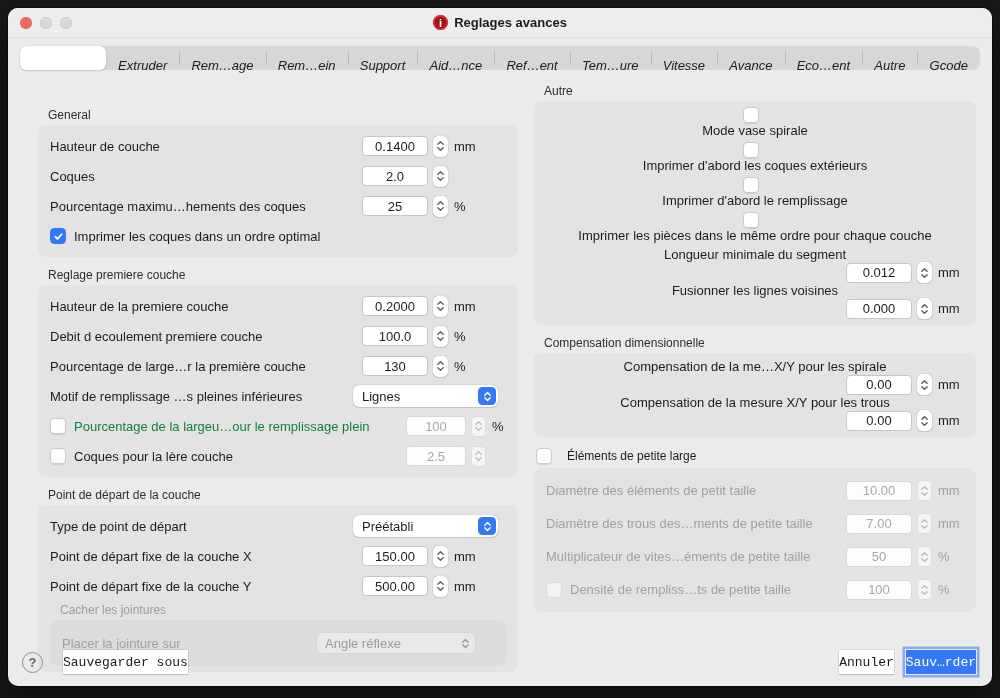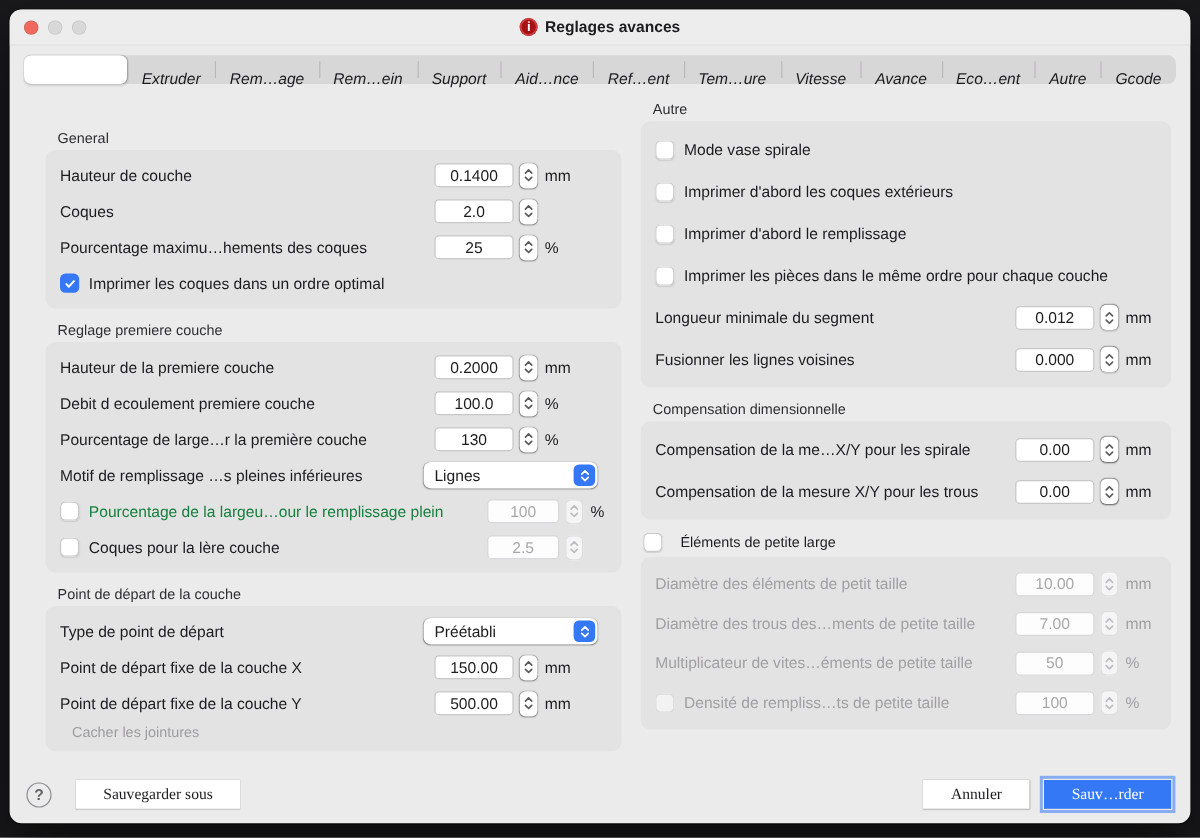--- a/index.html
+++ b/index.html
@@ -39,21 +39,21 @@
   
   .content { display:flex; gap:16px; padding:14px 16px 0 30px; }
   .col-left { flex:0 0 480px;margin-top:24px; }
   .col-right { flex:1; }
   .section { margin-bottom:11px; }
   .sec-title { font-size:12px; color:#2e2e30; margin:0 0 3px 10px; }
   .sec-title-row { display:flex; align-items:center; gap:7px; margin:0 0 4px 2px; font-size:12px; }
   .box { background:#e4e3e4; border-radius:8px; padding:6px 12px; }
 
   .row { display:flex; align-items:center; min-height:30px; }
-  .row.h35 { min-height:35px; }
+  .row.h35 { min-height:35px;flex-direction:column; }
   .row.h33 { min-height:33px; }
   .lbl { font-size:13px; }
   .controls { margin-left:auto; display:flex; align-items:center; }
 
   .val { width:66px; height:20px; border:1px solid #c7c6c8; border-radius:4px;
     background:#fff; text-align:center; font-size:13px; font-family:"Liberation Sans",sans-serif;
     color:#1c1c1e; }
   .stepper { width:15px; height:21px; margin-left:5px; background:#fff; border-radius:5px;
     box-shadow:0 0 1px rgba(0,0,0,.45), 0 1px 1px rgba(0,0,0,.1);
     display:flex; align-items:center; justify-content:center; color:#5a595c; cursor:default; }
@@ -93,21 +93,21 @@
   .sub-label { font-size:12px; color:#9d9c9e; margin:2px 0 3px 10px; }
   .inner-box { background:#dddcdd; border-radius:8px; padding:8px 12px; }
 
   
   .footer { position:absolute; left:0; right:0; bottom:0; height:44px;
     display:flex; align-items:center; padding:0 16px 4px 14px; }
   .help { width:21px; height:21px; border-radius:50%; background:transparent;
     border:1.5px solid #8e8d90; color:#636366; font-size:13px; font-weight:bold;
     display:flex; align-items:center; justify-content:center; cursor:default; }
   .btn { height:24px; border:none; border-radius:0; background:#fff; font-size:13px;
-    font-family:Liberation Serif, serif; color:#1c1c1e; padding:0 23px;
+    font-family:Liberation Mono, monospace; color:#1c1c1e; padding:0 0;
     box-shadow:0 0 1px rgba(0,0,0,.4), 0 1px 1px rgba(0,0,0,.12); cursor:default; }
   .btn.saveas { margin-left:20px; }
   .spacer { flex:1; }
   .btn.cancel { margin-right:12px; }
   .btn.primary { background:#3478f6; color:#fff;
     box-shadow:0 0 0 1px #ecebec, 0 0 0 3.5px rgba(52,120,246,.55); }
 </style>
 </head>
 <body>
 
@@ -348,20 +348,36 @@
               <span class="stepper">
                   <svg viewBox="0 0 10 16">
                     <path d="M2 6l3-3 3 3"></path>
                     <path d="M2 10l3 3 3-3"></path>
                   </svg>
                 </span>
               <span class="unit">mm</span>
             </span>
           </div>
           <div class="sub-label">Cacher les jointures</div>
+          <div class="inner-box">
+            <div class="row dis-row">
+              <span class="lbl">Placer la jointure sur</span>
+              <span class="controls">
+                <span class="popup dis">
+                  <span>Angle réflexe</span>
+                  <span class="cap">
+                      <svg viewBox="0 0 10 14">
+                        <path d="M2 5.5l3-3 3 3"></path>
+                        <path d="M2 8.5l3 3 3-3"></path>
+                      </svg>
+                    </span>
+                </span>
+              </span>
+            </div>
+          </div>
         </div>
       </div>
     </div>
 
     <div class="col-right">
 
       <div class="section">
         <div class="sec-title">Autre</div>
         <div class="box">
           <div class="row h35">

